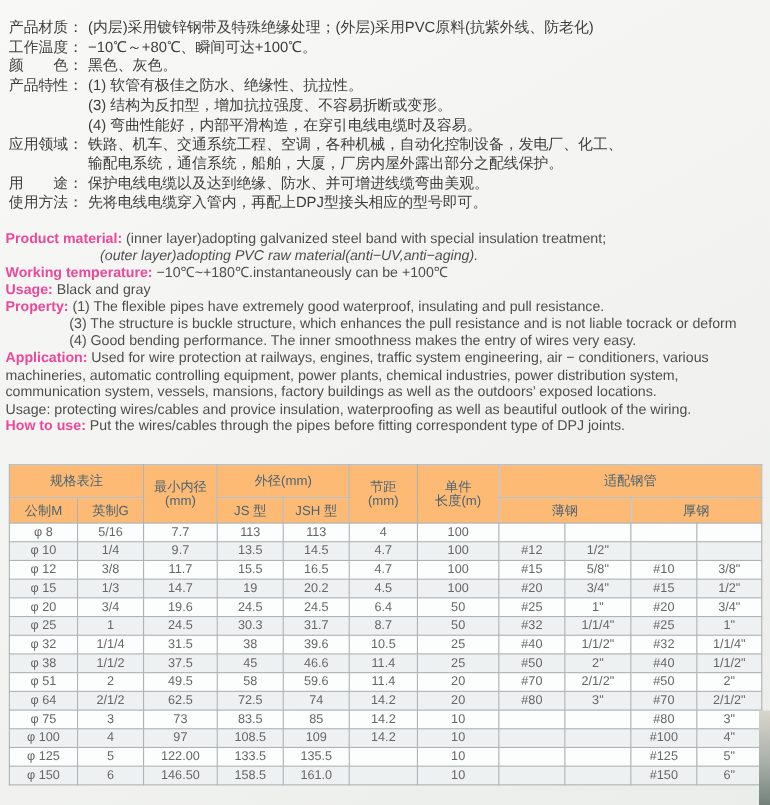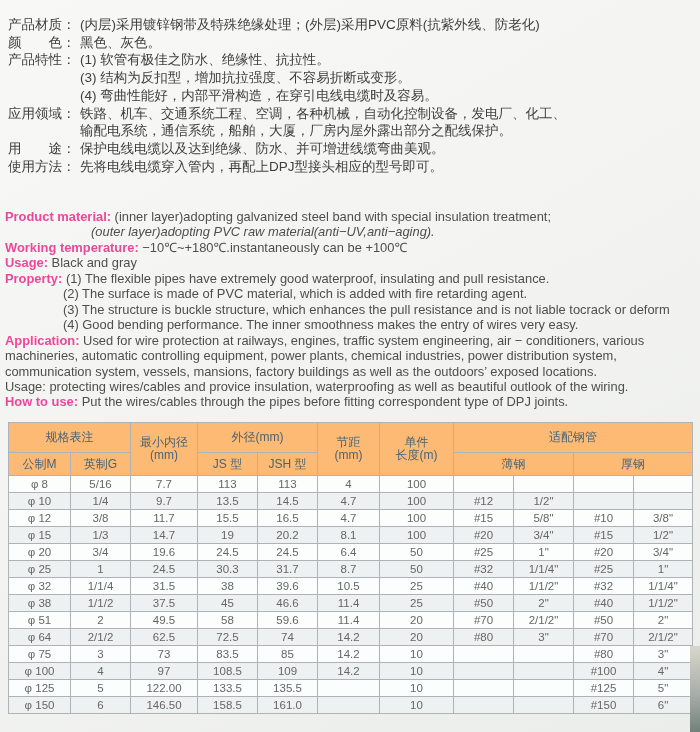--- a/index.html
+++ b/index.html
@@ -33,20 +33,24 @@
 </style>
 </head>
 <body>
 
 <section class="cn">
     <div class="cn-line">
       <span class="cn-label">产品材质：</span>
       <span class="cn-text">(内层)采用镀锌钢带及特殊绝缘处理；(外层)采用PVC原料(抗紫外线、防老化)</span>
     </div>
     <div class="cn-line">
+      <span class="cn-label">工作温度：</span>
+      <span class="cn-text">−10℃～+80℃、瞬间可达+100℃。</span>
+    </div>
+    <div class="cn-line">
       <span class="cn-label">颜　　色：</span>
       <span class="cn-text">黑色、灰色。</span>
     </div>
     <div class="cn-line">
       <span class="cn-label">产品特性：</span>
       <span class="cn-text">(1) 软管有极佳之防水、绝缘性、抗拉性。</span>
     </div>
     <div class="cn-line">
       <span class="cn-label"></span>
     </div>
@@ -75,21 +79,20 @@
       <span class="cn-text">先将电线电缆穿入管内，再配上DPJ型接头相应的型号即可。</span>
     </div>
   </section>
 
 <section class="en">
     <div class="en-line"><b>Product material:</b><span> (inner layer)adopting galvanized steel band with special insulation treatment;</span></div>
     <div class="en-line" style="padding-left: 86px; font-style: italic;"><span>(outer layer)adopting PVC raw material(anti−UV,anti−aging).</span></div>
     <div class="en-line"><b>Working temperature:</b><span> −10℃~+180℃.instantaneously can be +100℃</span></div>
     <div class="en-line"><b>Usage:</b><span> Black and gray</span></div>
     <div class="en-line"><b>Property:</b><span> (1) The flexible pipes have extremely good waterproof, insulating and pull resistance.</span></div>
-    <div class="en-line" style="padding-left: 58px;"><span>(2) The surface is made of PVC material, which is added with fire retarding agent.</span></div>
     <div class="en-line" style="padding-left: 58px;"><span>(3) The structure is buckle structure, which enhances the pull resistance and is not liable tocrack or deform</span></div>
     <div class="en-line" style="padding-left: 58px;"><span>(4) Good bending performance. The inner smoothness makes the entry of wires very easy.</span></div>
     <div class="en-line"><b>Application:</b><span> Used for wire protection at railways, engines, traffic system engineering, air − conditioners, various</span></div>
     <div class="en-line"><span>machineries, automatic controlling equipment, power plants, chemical industries, power distribution system,</span></div>
     <div class="en-line"><span>communication system, vessels, mansions, factory buildings as well as the outdoors’ exposed locations.</span></div>
     <div class="en-line"><span>Usage: protecting wires/cables and provice insulation, waterproofing as well as beautiful outlook of the wiring.</span></div>
     <div class="en-line"><b>How to use:</b><span> Put the wires/cables through the pipes before fitting correspondent type of DPJ joints.</span></div>
   </section>
 
 <table class="spec">
@@ -172,21 +175,21 @@
         <td>5/8"</td>
         <td>#10</td>
         <td>3/8"</td>
       </tr>
       <tr>
         <td>φ 15</td>
         <td>1/3</td>
         <td>14.7</td>
         <td>19</td>
         <td>20.2</td>
-        <td>8.1</td>
+        <td>4.5</td>
         <td>100</td>
         <td>#20</td>
         <td>3/4"</td>
         <td>#15</td>
         <td>1/2"</td>
       </tr>
       <tr>
         <td>φ 20</td>
         <td>3/4</td>
         <td>19.6</td>

